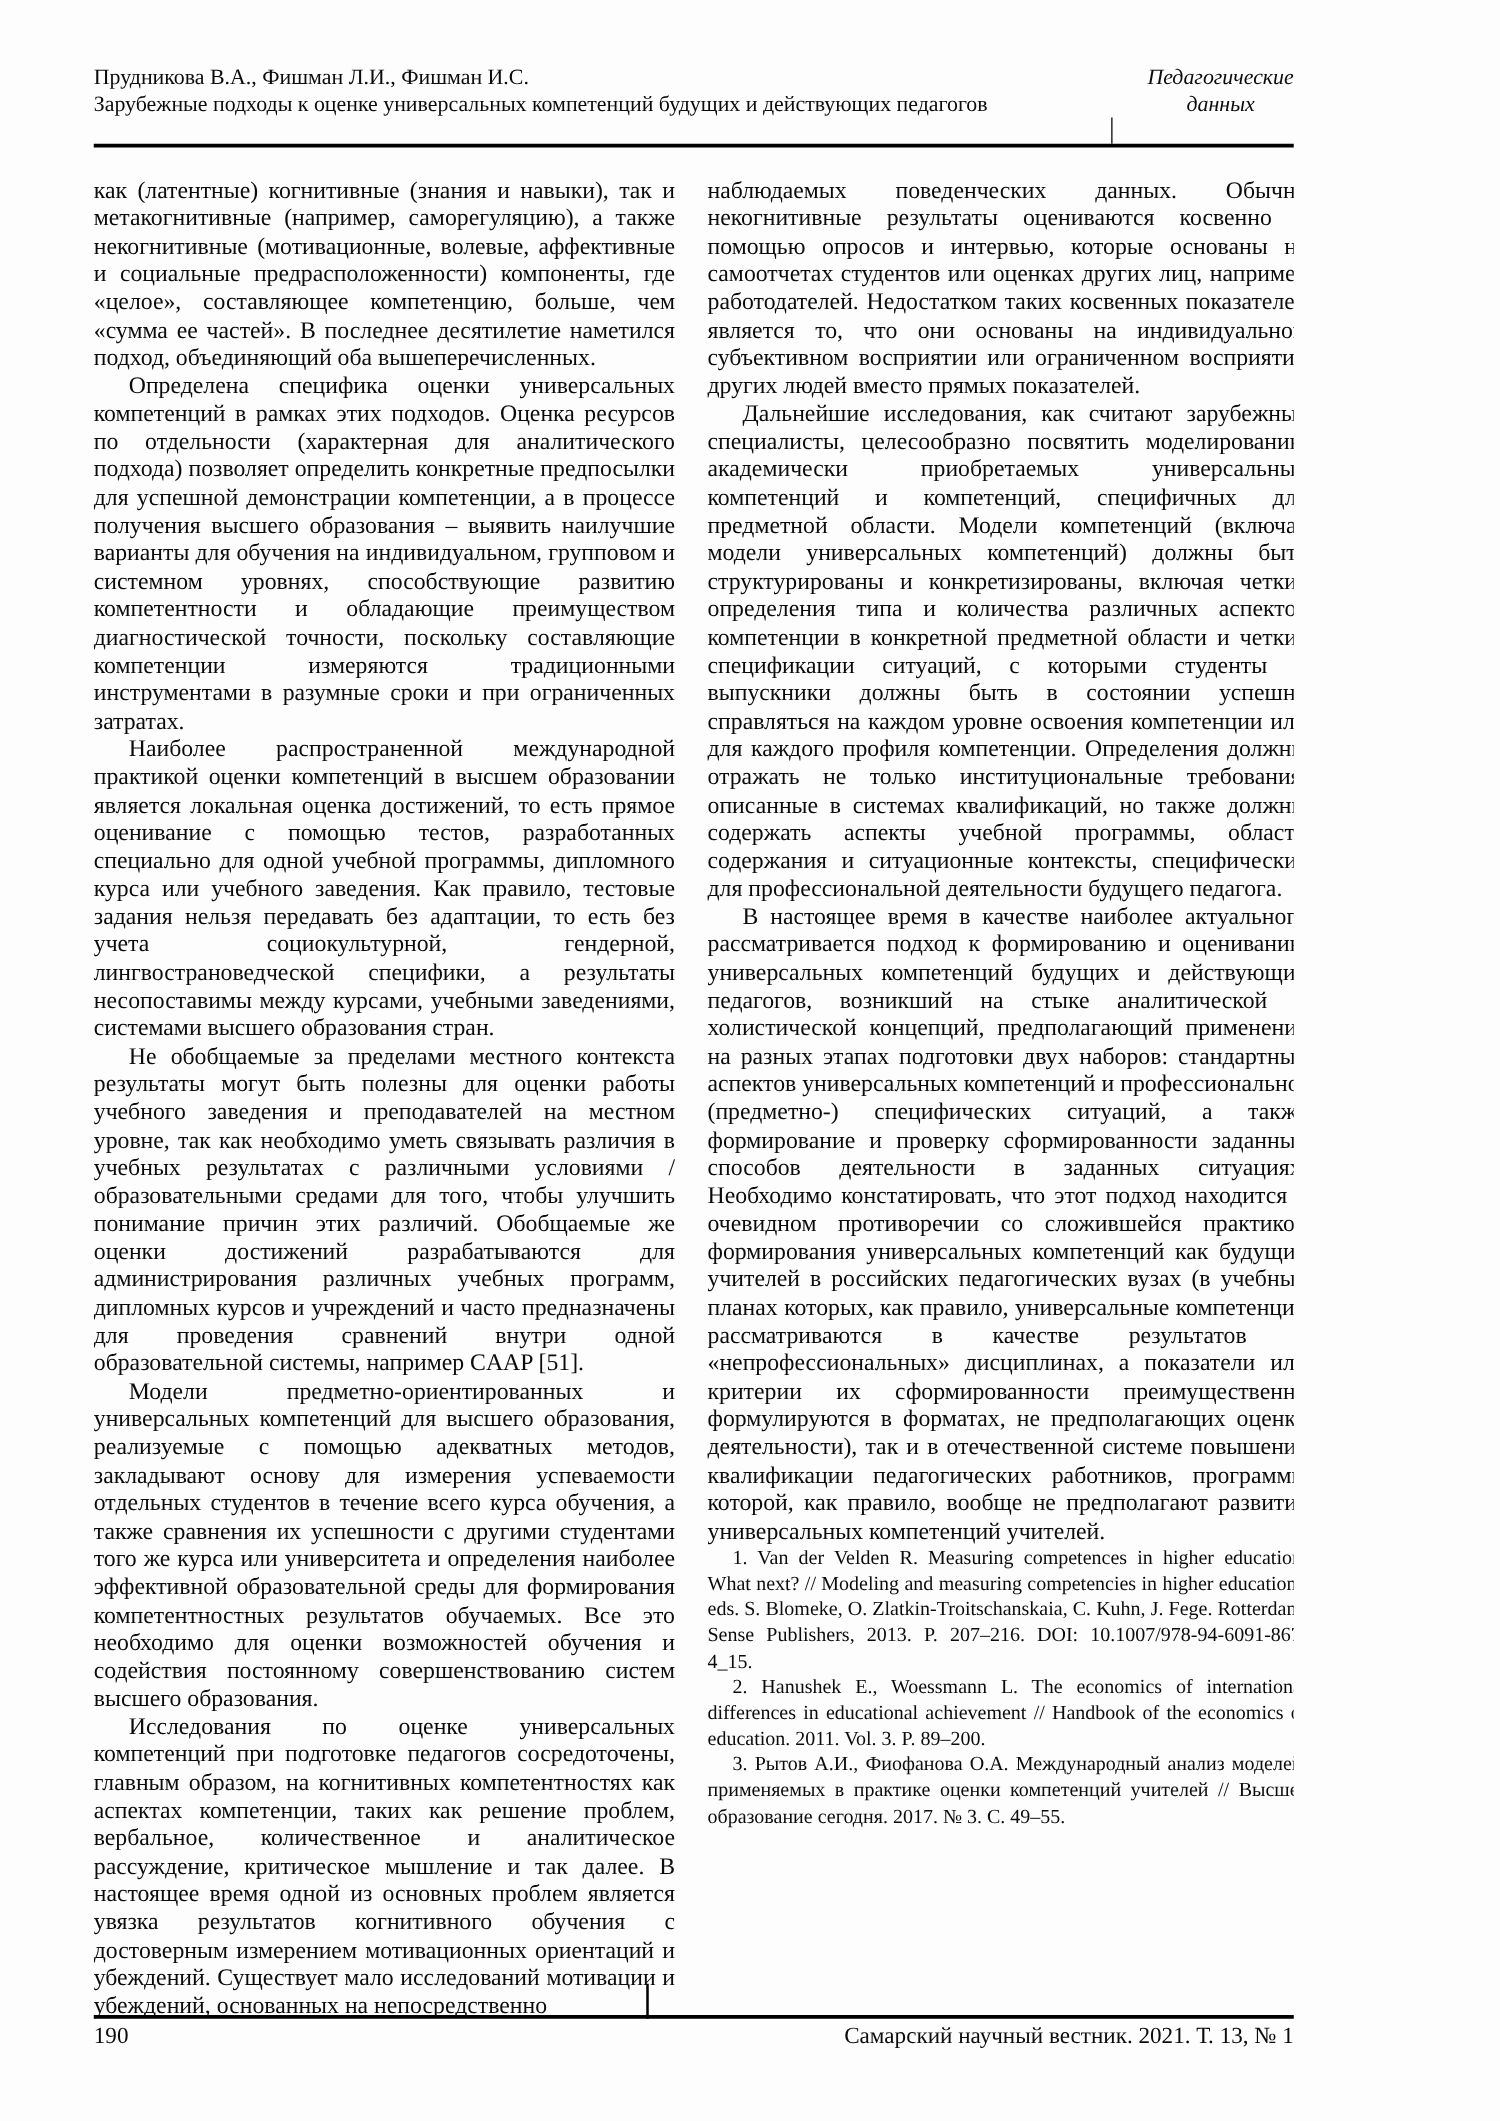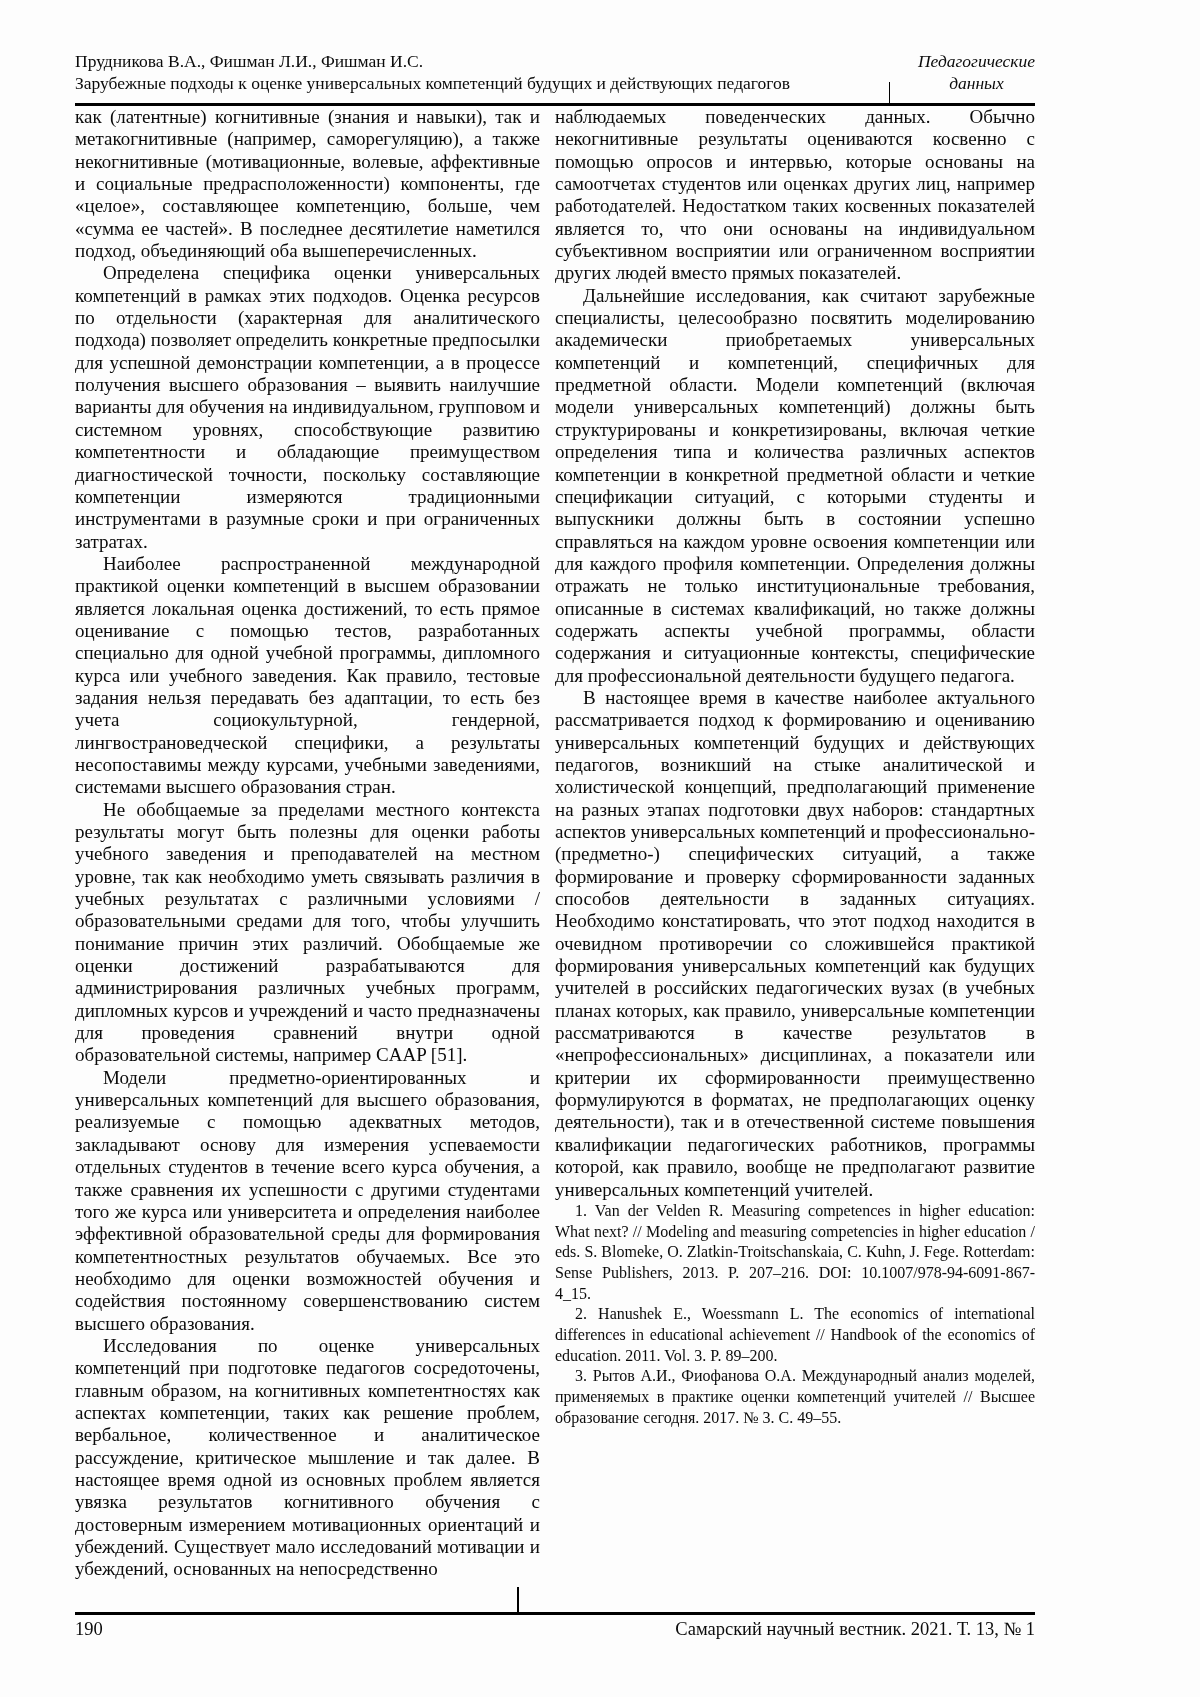--- a/index.html
+++ b/index.html
@@ -16,35 +16,35 @@
     padding: 50px 165px 0 75px;
     overflow: hidden;
   }
   
   .page-header {
     position: relative;
     display: flex;
     justify-content: space-between;
     align-items: flex-end;
     border-bottom: 3.5px solid #000;
-    padding-bottom: 9px;
+    padding-bottom: 21px;
     font-size: 17.5px;
     line-height: 22px;
   }
   .header-left  { text-align: left; }
   .header-right { font-style: italic; text-align: center; white-space: nowrap; }
   .header-vtick {
     position: absolute; right: 145px; bottom: 0;
     width: 1.5px; height: 21px; background: #000;
   }
   
   .columns {
     display: flex;
-    gap: 15px;
-    padding-top: 0;
+    gap: 26px;
+    padding-top: 24px;
     height: 1505px;
     overflow: hidden;
   }
   .col {
     text-align: justify;
     font-size: 19px;
     line-height: 22.35px;
   }
   .col-left  { width: 465px; flex: none; }
   .col-right { width: 480px; flex: none; }

